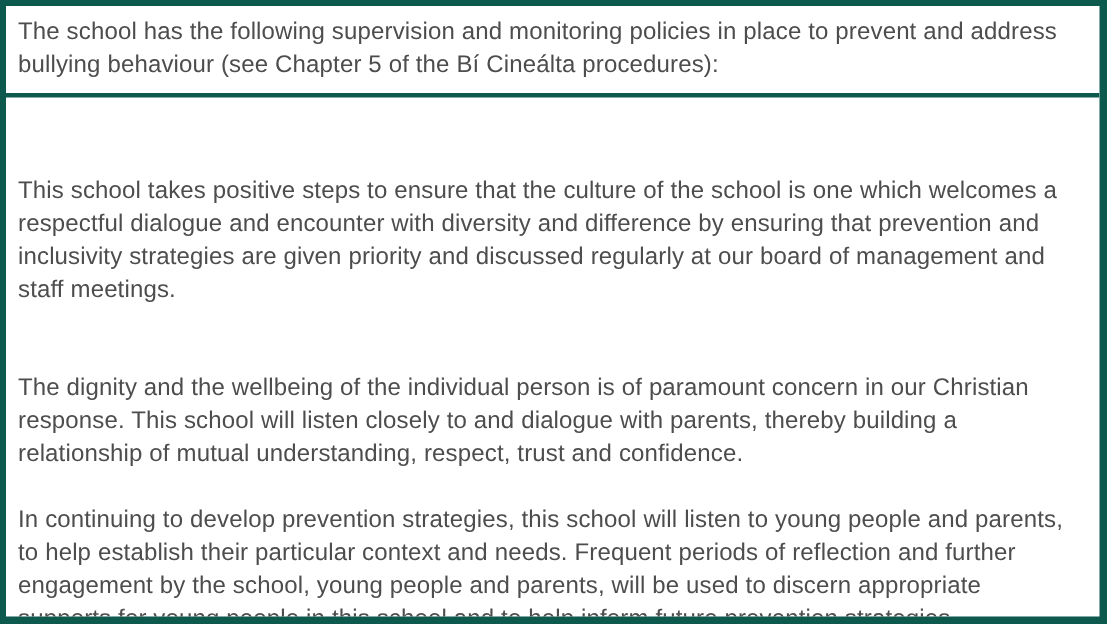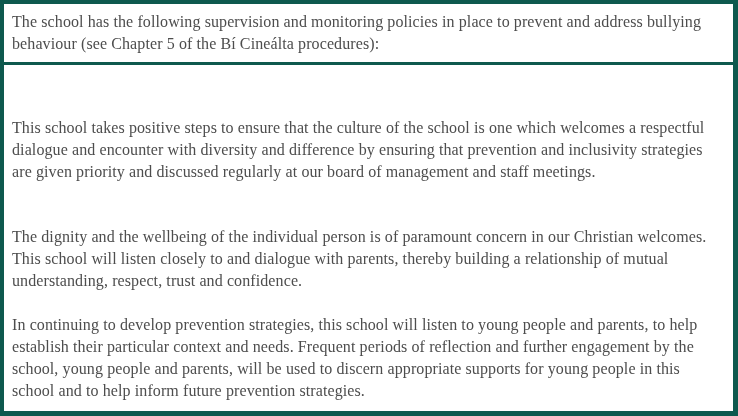--- a/index.html
+++ b/index.html
@@ -1,20 +1,20 @@
 <!DOCTYPE html>
 <html style="--border-color: #0E594E; --text-color: #4D4D4D; --bg-color: #FFFFFF;"><head>
 <meta charset="utf-8">
 <style>
   :root {
     --border-color: #0E594E;
     --text-color: #4D4D4D;
     --bg-color: #FFFFFF;
   }
-  * { margin: 0; padding: 0; box-sizing: border-box; font-family: Liberation Serif, serif; }
+  * { margin: 0; padding: 0; box-sizing: border-box; }
   html, body {
     background: #fff;
     font-family: "Liberation Sans", "DejaVu Sans", sans-serif;
   }
   .doc {
     position: relative;
     width: 738px;
     height: 416px;
     background: var(--bg-color);
     border: 4px solid var(--border-color);
@@ -41,16 +41,16 @@
 </style>
 </head>
 <body>
 
 <div class="doc">
   <div class="question-box">
     <p>The school has the following supervision and monitoring policies in place to prevent and address bullying behaviour (see Chapter 5 of the Bí Cineálta procedures):</p>
   </div>
   <div class="answer-box">
     <p>This school takes positive steps to ensure that the culture of the school is one which welcomes a respectful dialogue and encounter with diversity and difference by ensuring that prevention and inclusivity strategies are given priority and discussed regularly at our board of management and staff meetings.</p>
-    <p>The dignity and the wellbeing of the individual person is of paramount concern in our Christian welcomes. This school will listen closely to and dialogue with parents, thereby building a relationship of mutual understanding, respect, trust and confidence.</p>
+    <p>The dignity and the wellbeing of the individual person is of paramount concern in our Christian response. This school will listen closely to and dialogue with parents, thereby building a relationship of mutual understanding, respect, trust and confidence.</p>
     <p class="spaced-paragraph">In continuing to develop prevention strategies, this school will listen to young people and parents, to help establish their particular context and needs. Frequent periods of reflection and further engagement by the school, young people and parents, will be used to discern appropriate supports for young people in this school and to help inform future prevention strategies.</p>
   </div>
 </div>
 
 </body></html>

